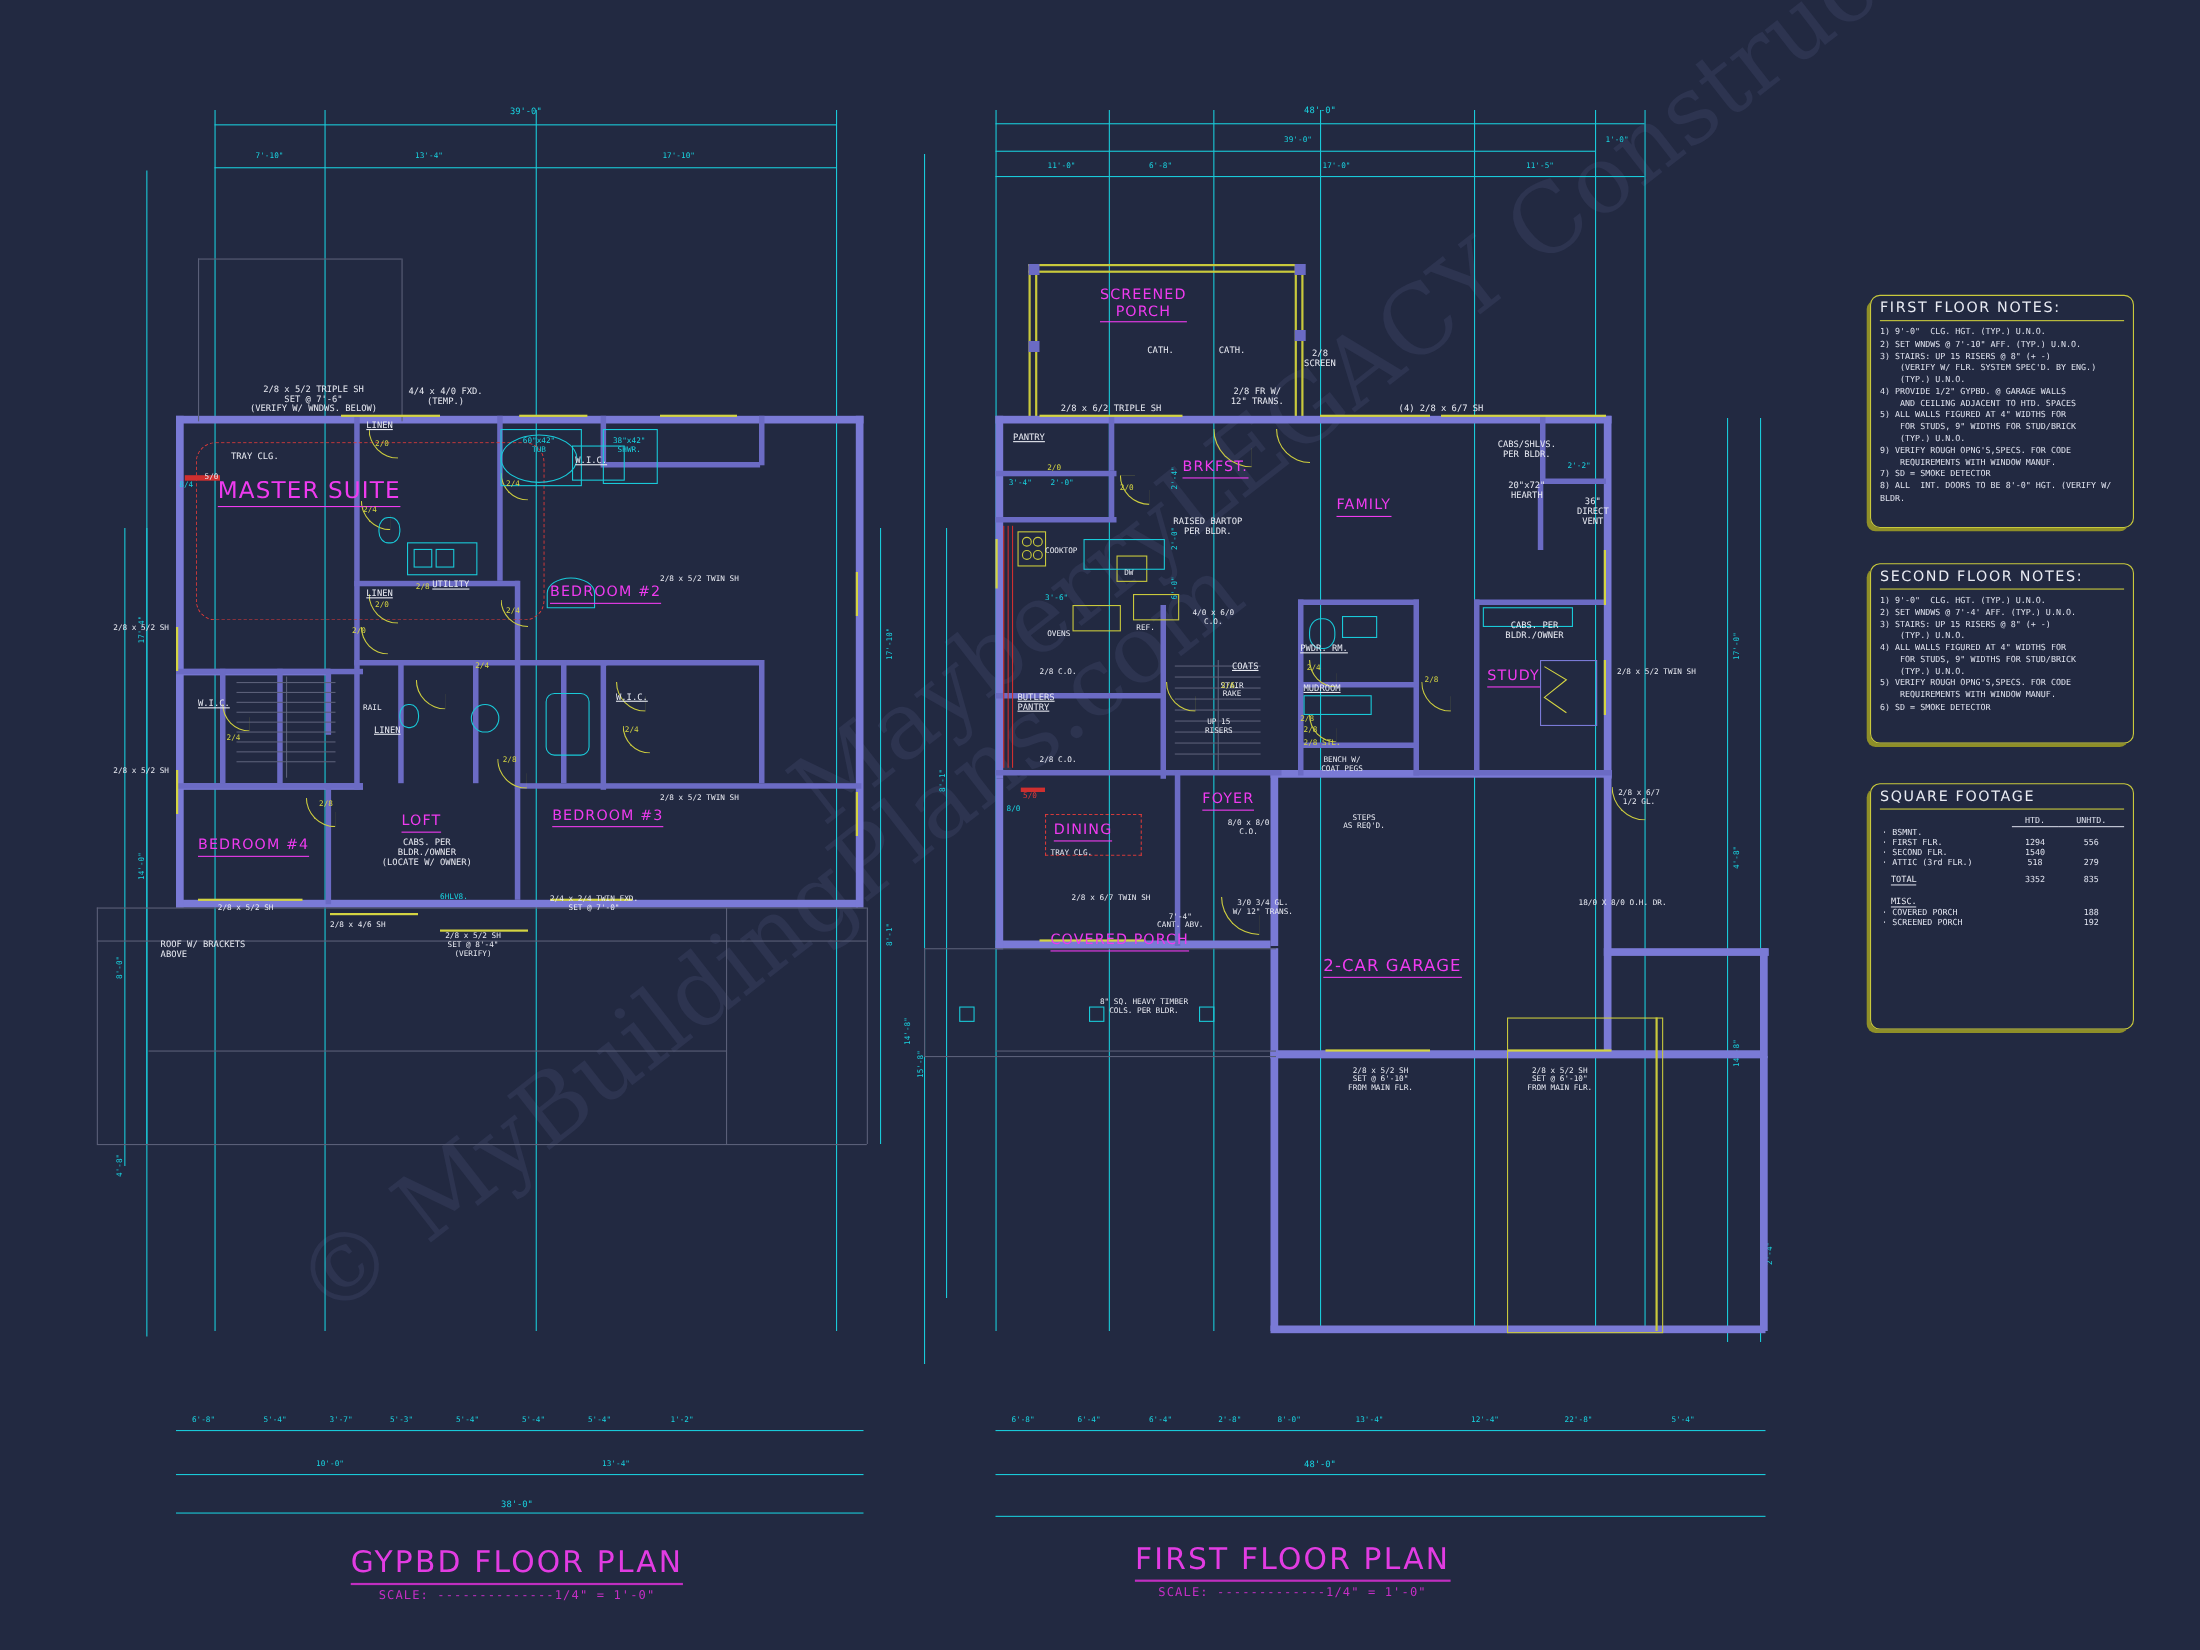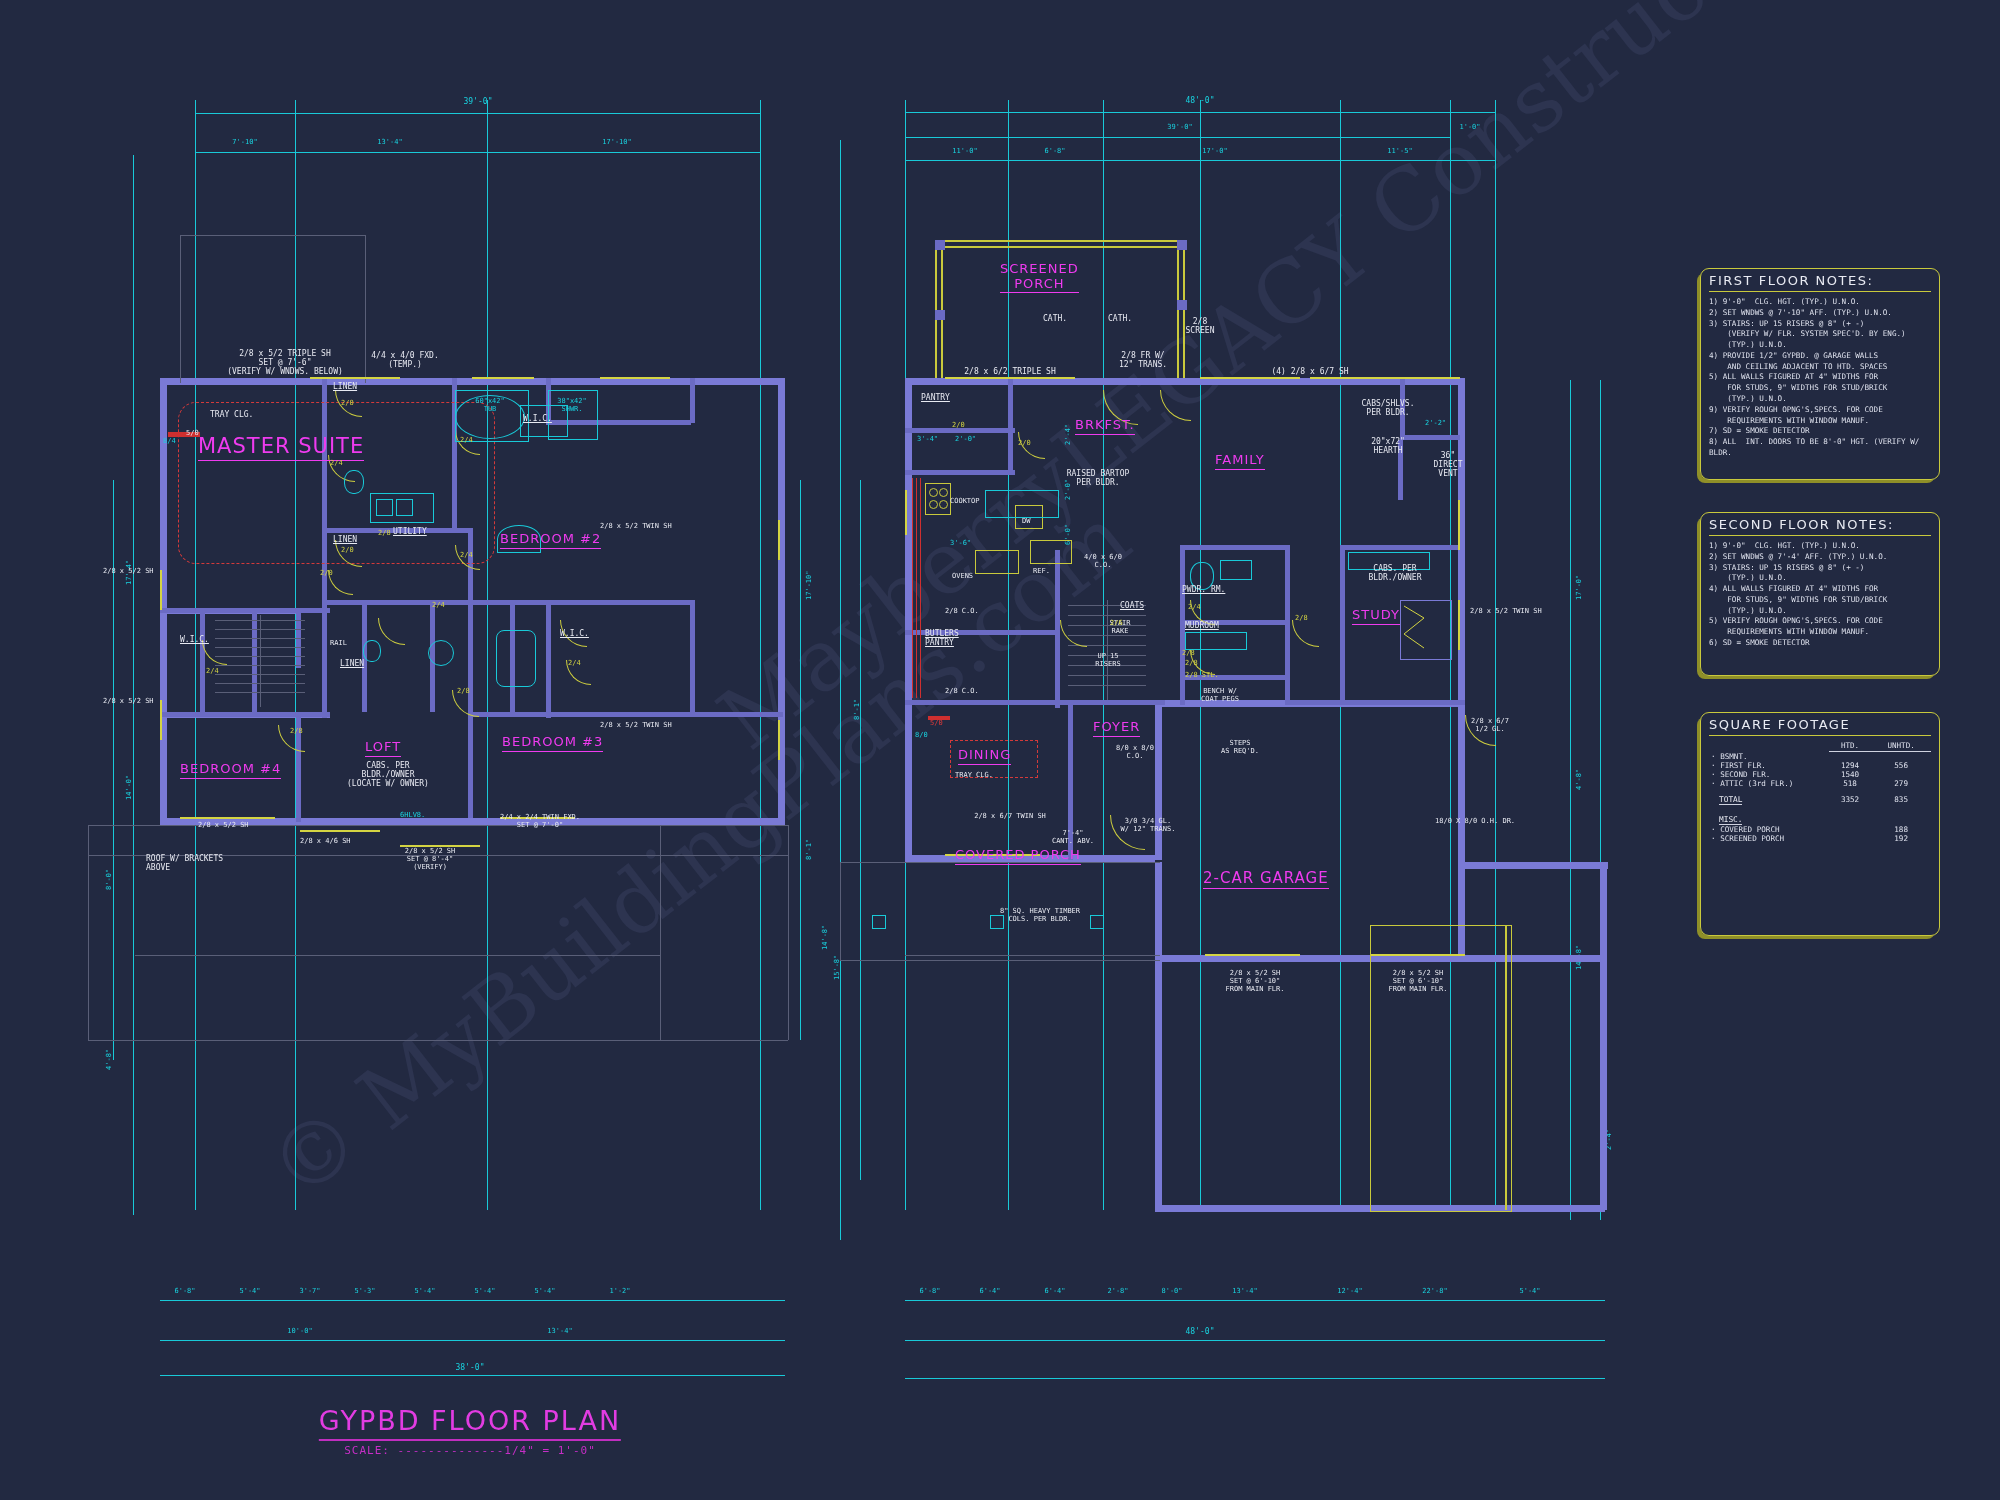--- a/index.html
+++ b/index.html
@@ -553,20 +553,24 @@
     <div class="t c tiny ctr" style="left:990px;top:1288px;">6'-4"</div>
     <div class="t c tiny ctr" style="left:1055px;top:1288px;">6'-4"</div>
     <div class="t c tiny ctr" style="left:1118px;top:1288px;">2'-8"</div>
     <div class="t c tiny ctr" style="left:1172px;top:1288px;">8'-0"</div>
     <div class="t c tiny ctr" style="left:1245px;top:1288px;">13'-4"</div>
     <div class="t c tiny ctr" style="left:1350px;top:1288px;">12'-4"</div>
     <div class="t c tiny ctr" style="left:1435px;top:1288px;">22'-8"</div>
     <div class="t c tiny ctr" style="left:1530px;top:1288px;">5'-4"</div>
     <div class="t c xs ctr" style="left:1200px;top:1328px;">48'-0"</div>
 
+    <div class="abs" style="left:1175px;top:1402px;transform:translateX(-50%);text-align:center;">
+      <div class="plantitle">FIRST FLOOR PLAN</div>
+      <div class="plansub">SCALE: -------------1/4" = 1'-0"</div>
+    </div>
   </div>
 
   <div class="notebox" style="left:1700px;top:268px;width:238px;height:210px;">
     <div class="hd">FIRST FLOOR NOTES:</div>
     <ol>
       <li>1) 9'-0"  CLG. HGT. (TYP.) U.N.O.</li>
       <li>2) SET WNDWS @ 7'-10" AFF. (TYP.) U.N.O.</li>
       <li>3) STAIRS: UP 15 RISERS @ 8" (+ -)
     (VERIFY W/ FLR. SYSTEM SPEC'D. BY ENG.)
     (TYP.) U.N.O.</li>

